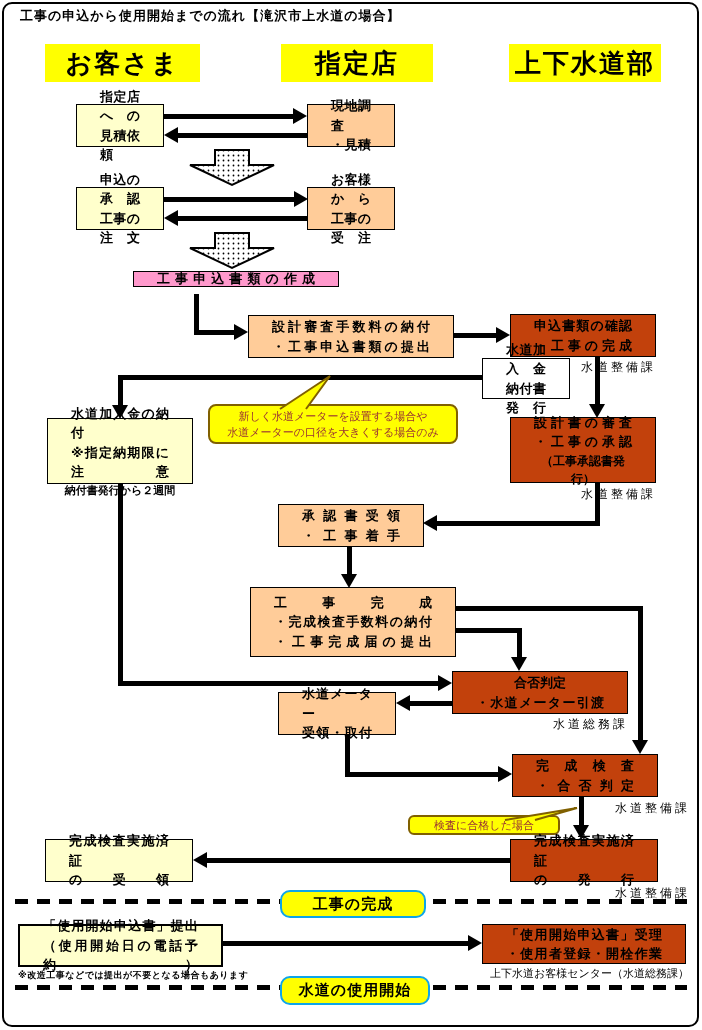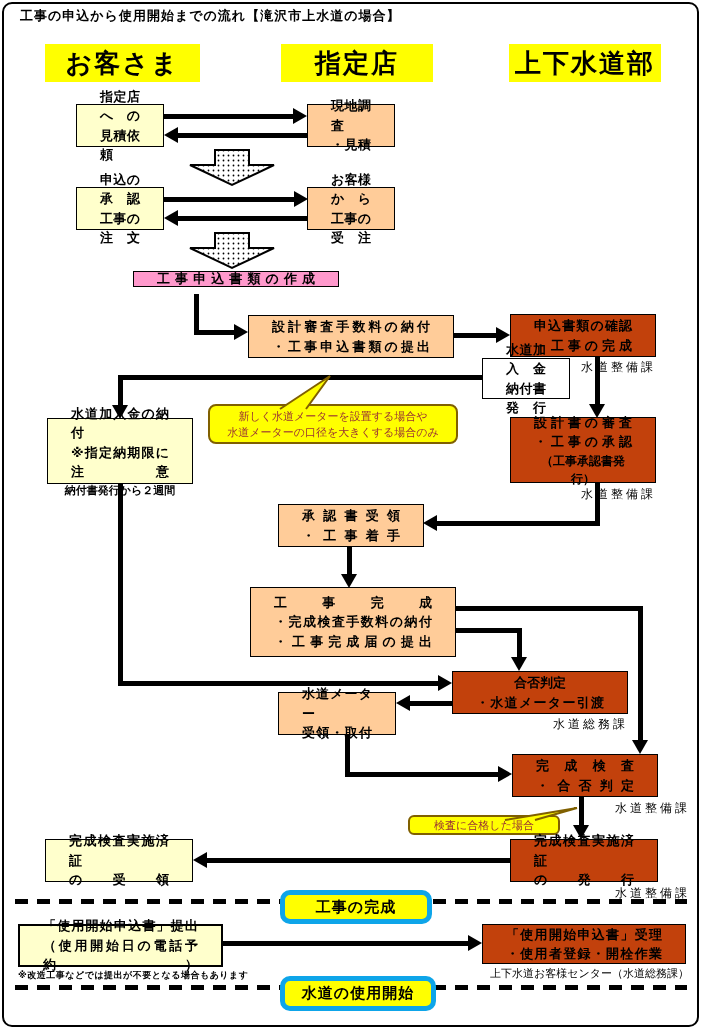--- a/index.html
+++ b/index.html
@@ -47,21 +47,21 @@
   .d-certis{left:574px;top:885px;width:116px}
   .d-accept{left:490px;top:966px;width:198px;font-size:11px;letter-spacing:0;}
 
   .ln{position:absolute;background:#000;}
   .ah{position:absolute;width:0;height:0;border-style:solid;border-color:transparent;}
   .ah.r{border-width:8px 0 8px 14px;border-left-color:#000;}
   .ah.l{border-width:8px 14px 8px 0;border-right-color:#000;}
   .ah.d{border-width:14px 8px 0 8px;border-top-color:#000;}
   .dash{position:absolute;height:5px;background:repeating-linear-gradient(90deg,#000 0 13px,transparent 13px 22px);}
 
-  .ms{position:absolute;background:#FFFF00;border:5px solid #0ea5e9;border-radius:10px;font-weight:bold;font-size:15px;
+  .ms{position:absolute;background:#FFFF00;border:2px solid #0ea5e9;border-radius:10px;font-weight:bold;font-size:15px;
       display:flex;align-items:center;justify-content:center;letter-spacing:1px;}
   .m-done{left:280px;top:890px;width:142px;height:24px}
   .m-start{left:280px;top:976px;width:146px;height:25px}
 
   .co{position:absolute;background:#FFFF00;border:2px solid #806000;border-radius:8px;display:flex;flex-direction:column;
       justify-content:center;text-align:center;color:#993333;font-size:11px;line-height:1.5;box-sizing:border-box;}
   .co-meter{left:208px;top:404px;width:250px;height:40px}
   .co-pass{left:408px;top:815px;width:152px;height:20px;border-radius:6px}
   .tail{position:absolute;}
   .note{position:absolute;left:18px;top:969px;font-size:9px;font-weight:bold;letter-spacing:0.5px;white-space:nowrap;}

